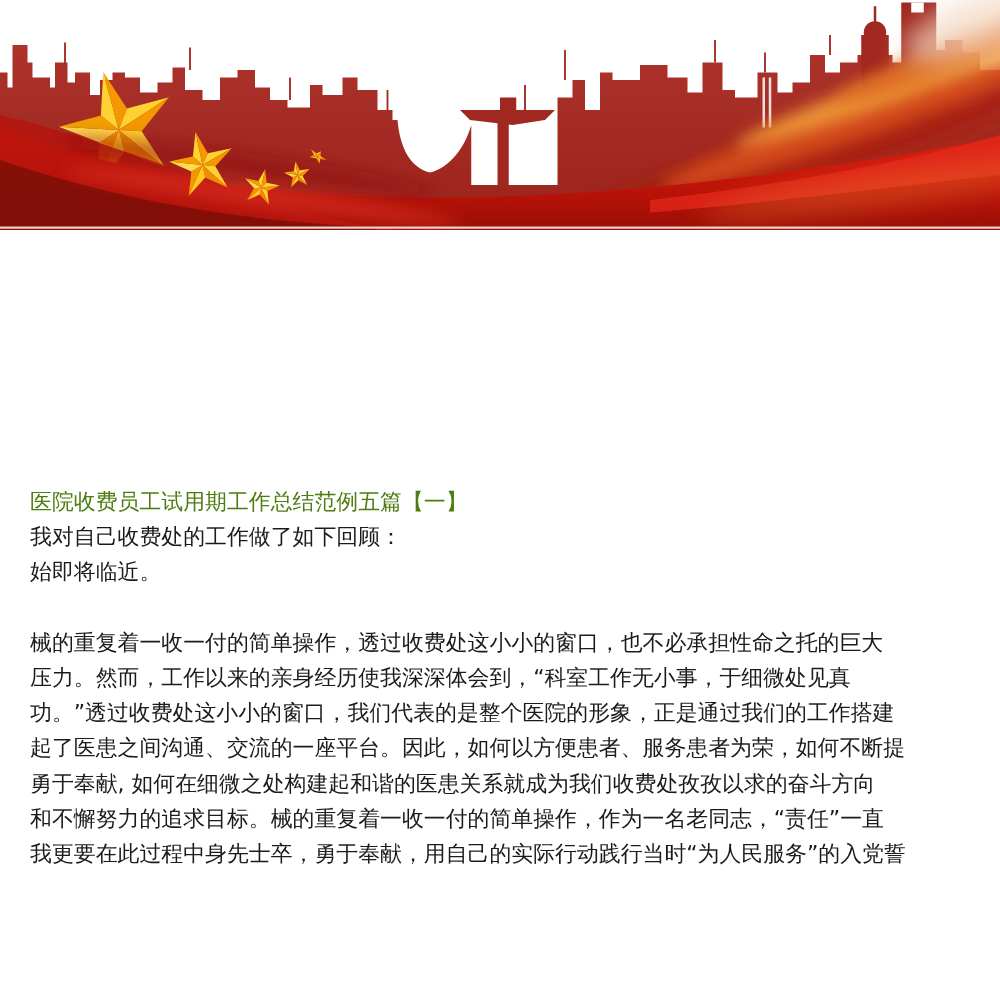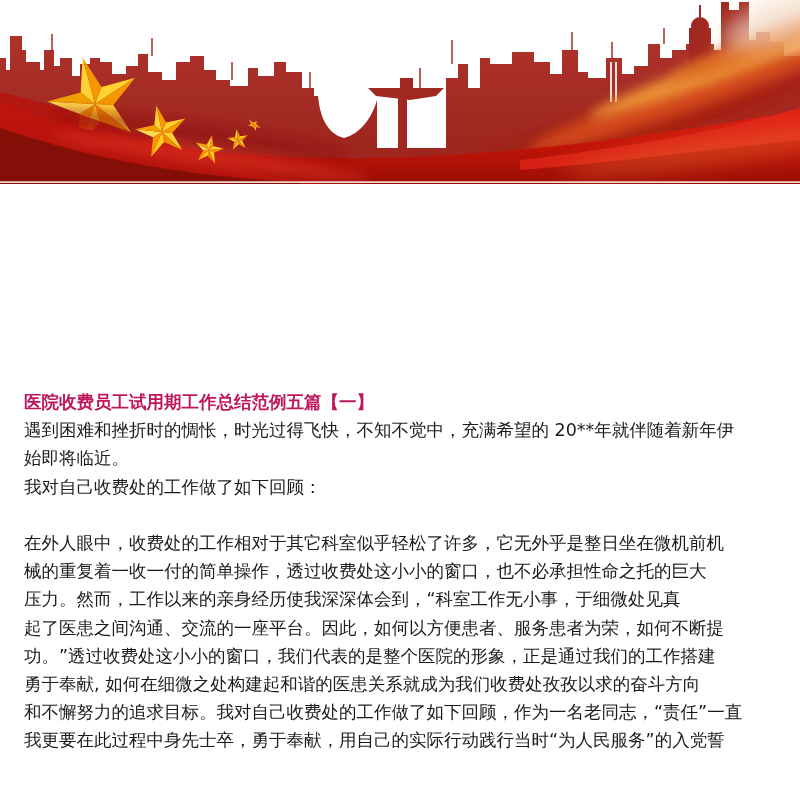--- a/index.html
+++ b/index.html
@@ -3,21 +3,21 @@
 <meta charset="utf-8">
 <style>
   html,body{margin:0;padding:0;background:#ffffff;}
   .page{position:relative;width:800px;height:800px;background:#fff;overflow:hidden;
         font-family:"DejaVu Sans","Liberation Sans",sans-serif;}
   .banner{position:absolute;top:0;left:0;width:800px;height:184px;}
   .banner svg{display:block;}
   .article{position:absolute;top:388px;left:24px;width:752px;color:#1b1b1b;
            font-size:17.5px;line-height:28.2px;}
   .line{height:28.2px;white-space:nowrap;overflow:visible;}
-  .line.bold{font-weight:bold;color:#be185d;}
+  .line.bold{font-weight:normal;color:#4d7c0f;}
 </style>
 </head>
 <body>
 
 <div class="page">
 
   <div class="banner">
     <svg width="800" height="184" viewBox="0 0 800 184">
       <defs>
         <linearGradient id="gradSky" x1="0" y1="0" x2="0" y2="1">
@@ -108,28 +108,26 @@
       <use href="#star3d" transform="translate(238,140) rotate(-8) scale(11)"></use>
       <use href="#star3d" transform="translate(254,125) rotate(35) scale(8,5)"></use>
 
       <rect x="0" y="181.2" width="800" height="1.8" fill="#f0cfc8"></rect>
     </svg>
   </div>
 
   <div class="article">
     <div class="line bold">医院收费员工试用期工作总结范例五篇【一】</div>
     <div id="article-lines">
-        <div class="line">遇到困难和挫折时的惆怅，时光过得飞快，不知不觉中，充满希望的 20**年就伴随着新年伊</div>
+        <div class="line">我对自己收费处的工作做了如下回顾：</div>
         <div class="line">始即将临近。</div>
-        <div class="line">我对自己收费处的工作做了如下回顾：</div>
         <div class="line">&nbsp;</div>
-        <div class="line">在外人眼中，收费处的工作相对于其它科室似乎轻松了许多，它无外乎是整日坐在微机前机</div>
         <div class="line">械的重复着一收一付的简单操作，透过收费处这小小的窗口，也不必承担性命之托的巨大</div>
         <div class="line">压力。然而，工作以来的亲身经历使我深深体会到，“科室工作无小事，于细微处见真</div>
+        <div class="line">功。”透过收费处这小小的窗口，我们代表的是整个医院的形象，正是通过我们的工作搭建</div>
         <div class="line">起了医患之间沟通、交流的一座平台。因此，如何以方便患者、服务患者为荣，如何不断提</div>
-        <div class="line">功。”透过收费处这小小的窗口，我们代表的是整个医院的形象，正是通过我们的工作搭建</div>
         <div class="line">勇于奉献, 如何在细微之处构建起和谐的医患关系就成为我们收费处孜孜以求的奋斗方向</div>
-        <div class="line">和不懈努力的追求目标。我对自己收费处的工作做了如下回顾，作为一名老同志，“责任”一直</div>
+        <div class="line">和不懈努力的追求目标。械的重复着一收一付的简单操作，作为一名老同志，“责任”一直</div>
         <div class="line">我更要在此过程中身先士卒，勇于奉献，用自己的实际行动践行当时“为人民服务”的入党誓</div>
       </div>
   </div>
 
 </div>
 
 </body></html>

